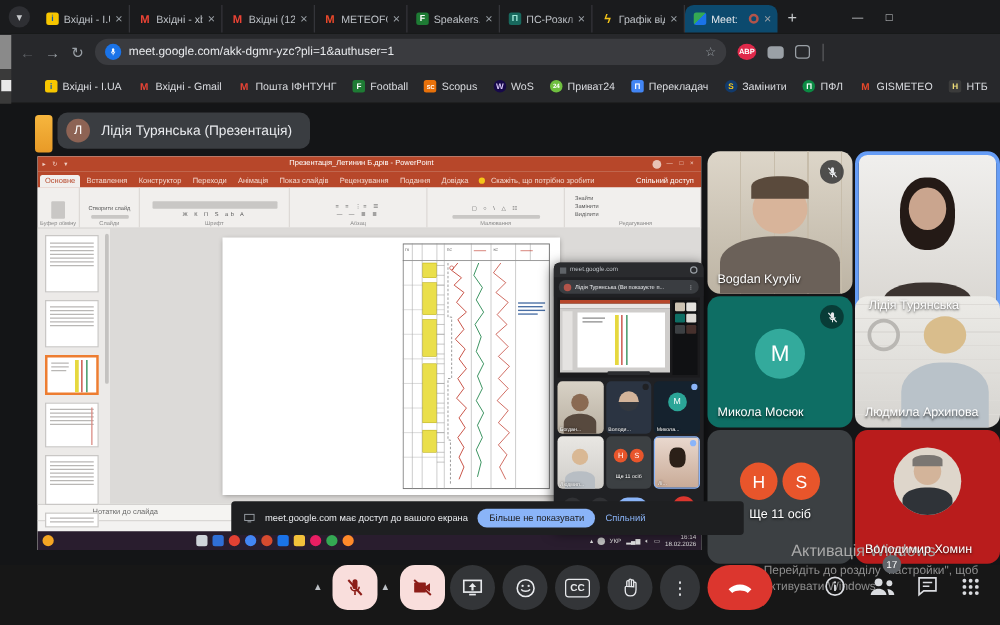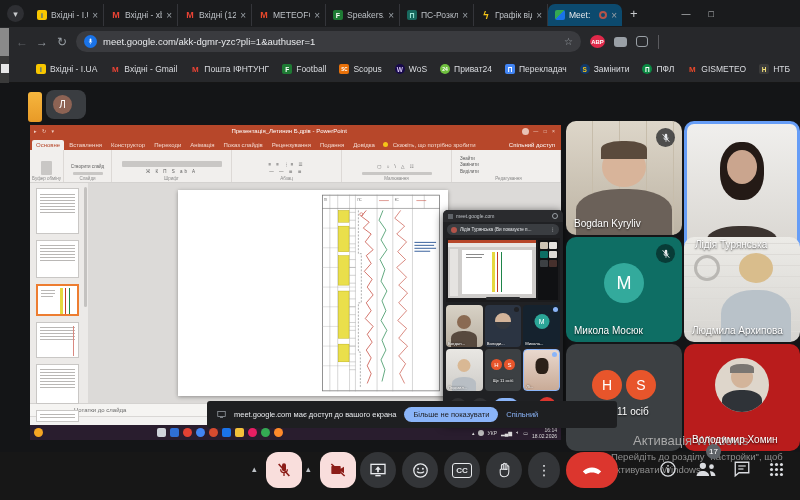--- a/index.html
+++ b/index.html
@@ -98,21 +98,21 @@
               gap:3px; padding:0 4px; color:#e8eaed; font-size:4.6px; white-space:nowrap; overflow:hidden; }
   .mprev { position:relative; height:64px; margin:1px 3px; background:#1b1b1d; overflow:hidden; }
   .mgrid { display:grid; grid-template-columns:repeat(3,1fr); gap:2px; padding:2px 3px; }
   .mtile { position:relative; height:42px; border-radius:4px; overflow:hidden; }
   .mname { position:absolute; left:2px; bottom:1px; color:#fff; font-size:4.2px; text-shadow:0 0 2px #000; white-space:nowrap; }
   .mctl { display:flex; align-items:center; justify-content:center; gap:6px; padding-top:4px; }
   .mbtn { width:16px; height:16px; border-radius:50%; background:#303134; display:flex; align-items:center; justify-content:center; }
 
   
   .notice { left:185px; top:318px; width:410px; height:27px; background:#1e1f21; border-radius:3px;
-            display:flex; align-items:center; gap:8px; padding:0 10px; z-index:5;margin-left:22px; }
+            display:flex; align-items:center; gap:8px; padding:0 10px; z-index:5; }
   .noticetxt { color:#e8eaed; font-size:7.5px; white-space:nowrap; }
   .noticebtn { background:#8ab4f8; color:#202124; font-size:7.5px; padding:3px 9px; border-radius:10px; white-space:nowrap; }
   .noticelink { color:#8ab4f8; font-size:7.5px; }
 
   
   .tile { position:absolute; border-radius:10px; overflow:hidden; }
   .tname { position:absolute; left:8px; bottom:6px; color:#fff; font-size:10px; text-shadow:0 1px 2px rgba(0,0,0,.8); z-index:3; }
   .micbadge { position:absolute; right:7px; top:7px; width:19px; height:19px; border-radius:50%;
               background:rgba(32,33,36,.75); display:flex; align-items:center; justify-content:center; z-index:3; }
   .sil-body { position:absolute; left:50%; transform:translateX(-50%); border-radius:45% 45% 0 0; }
@@ -270,20 +270,21 @@
   <div class="abs magstrip"></div>
   <div class="abs magsq"></div>
   <div class="abs magval">50</div>
 
   <div class="abs meetarea">
 
     <div class="abs ybar"></div>
 
     <div class="abs banner">
       <span class="bannerava">Л</span>
+      <span class="bannertxt">Лідія Турянська (Презентація)</span>
     </div>
 
     <div class="abs ppwin">
       <div class="pptitle">
         <span class="ppqat">▸ ↻ ▾</span>
         <span class="pptitletxt">Презентація_Летинин Б.дрів - PowerPoint</span>
         <span style="width:7px;height:7px;border-radius:50%;background:#e8c2b5;margin-right:4px"></span>
         <span class="ppqat">— □ ×</span>
       </div>
       <div class="pptabs">

